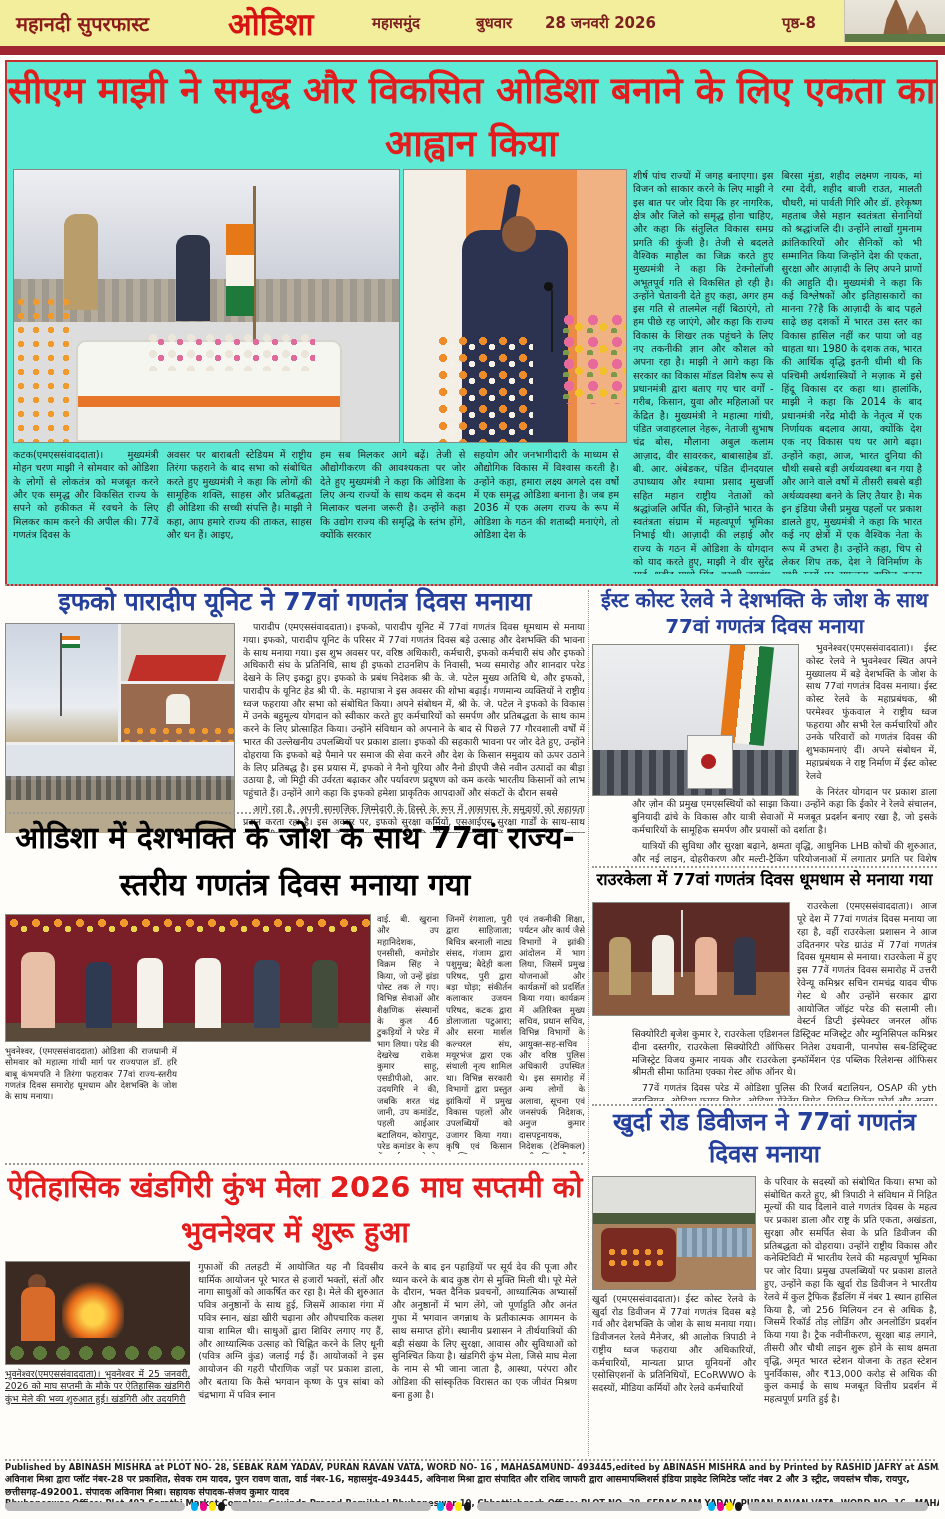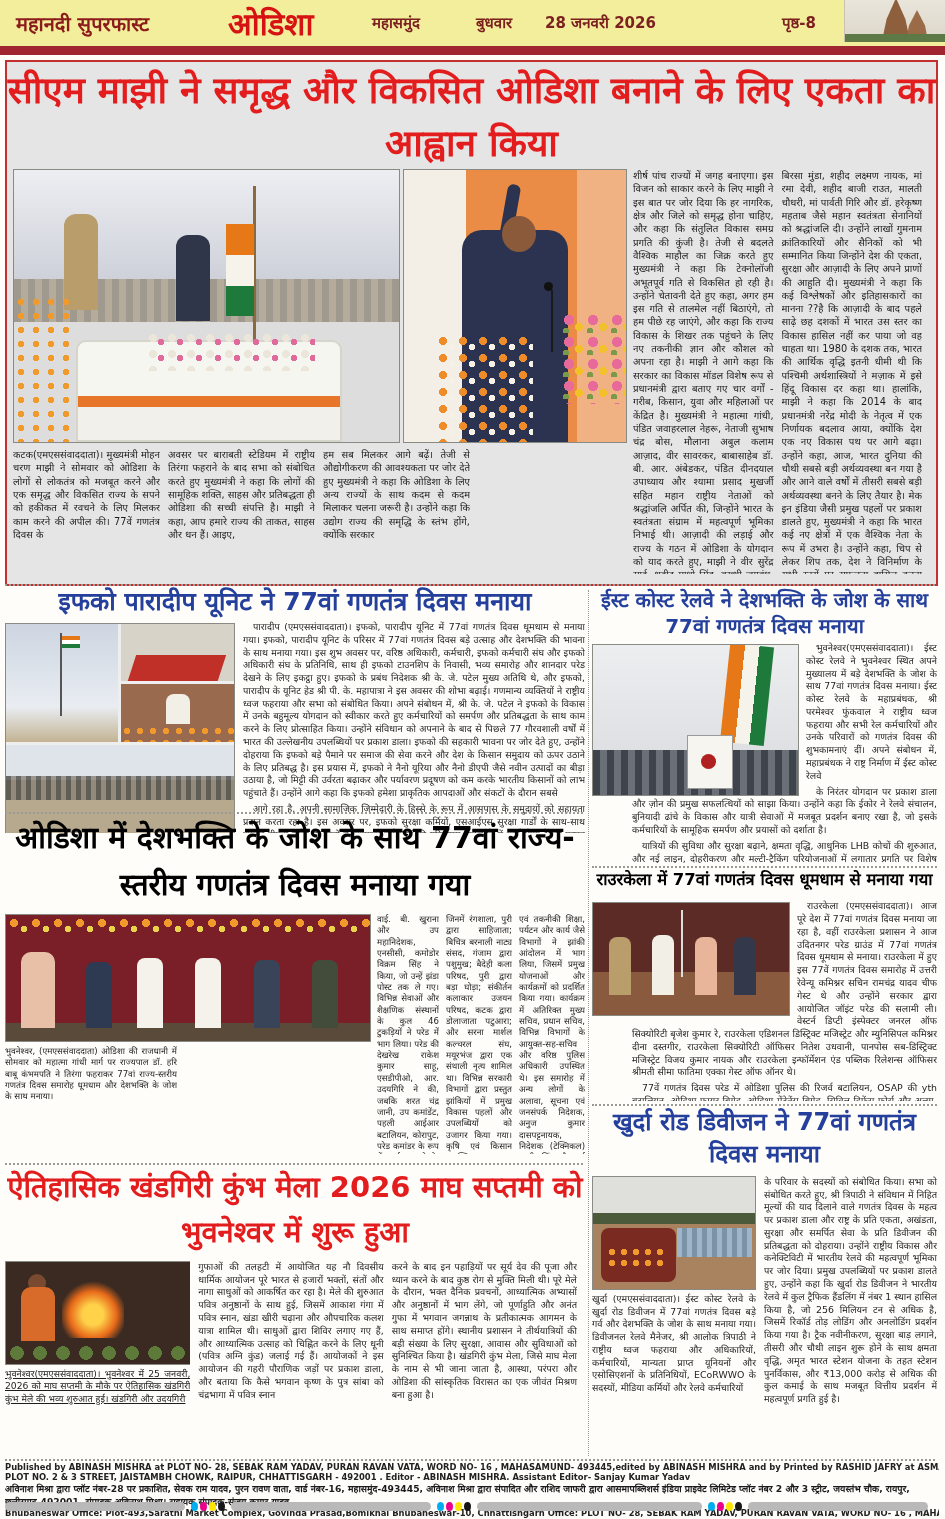--- a/index.html
+++ b/index.html
@@ -23,21 +23,21 @@
   .hl-red{color:#e31d1d;}
   .hl-blue{color:#25409c;}
   .hl-black{color:#000000;}
   h1,h2{margin:0;text-align:center;font-weight:bold;}
   .bodytxt{font-size:9.8px;line-height:1.36;color:#1d1d1d;text-align:justify;}
   .bodytxt p{margin:0 0 3px 0;text-indent:10px;padding-left:40px;}
   .photo{position:relative;overflow:hidden;border:1px solid #8a8a84;background:#ddd;}
   .sep{position:absolute;border-top:2px dotted #9a9a94;}
   .vsep{position:absolute;border-left:1px dotted #9a9a94;}
   
-  .lead-box{position:absolute;top:60px;left:5px;width:929px;height:522px;border:2px solid #c43030;background:#e5e5e5;}
+  .lead-box{position:absolute;top:60px;left:5px;width:929px;height:522px;border:2px solid #c43030;background:#5eead4;}
   .lead-box h1{font-size:37px;line-height:1.42;padding-top:3px;}
   .lead-content{position:absolute;top:107px;left:6px;right:6px;bottom:5px;display:flex;}
   .lead-left{width:614px;}
   .lead-photos{display:flex;height:274px;}
   .ph1{width:386px;height:272px;}
   .ph2{width:222px;height:272px;margin-left:3px;}
   .lead-cols{display:flex;margin-top:5px;height:124px;overflow:hidden;}
   .lead-cols .col{width:147px;margin-right:8px;overflow:hidden;}
   .lead-right{width:300px;margin-left:6px;display:flex;height:405px;overflow:hidden;}
   .lead-right .col{width:146px;margin-right:8px;overflow:hidden;}
@@ -188,20 +188,21 @@
             <div class="mic"></div>
             <div class="micb"></div>
             <div class="garland"></div>
             <div class="bouquet"></div>
           </div>
         </div>
         <div class="lead-cols">
           <div class="col bodytxt">कटक(एमएससंवाददाता)। मुख्यमंत्री मोहन चरण माझी ने सोमवार को ओडिशा के लोगों से लोकतंत्र को मजबूत करने और एक समृद्ध और विकसित राज्य के सपने को हकीकत में रवचने के लिए मिलकर काम करने की अपील की। 77वें गणतंत्र दिवस के</div>
           <div class="col bodytxt">अवसर पर बाराबती स्टेडियम में राष्ट्रीय तिरंगा फहराने के बाद सभा को संबोधित करते हुए मुख्यमंत्री ने कहा कि लोगों की सामूहिक शक्ति, साहस और प्रतिबद्धता ही ओडिशा की सच्ची संपत्ति है। माझी ने कहा, आप हमारे राज्य की ताकत, साहस और धन हैं। आइए,</div>
           <div class="col bodytxt">हम सब मिलकर आगे बढ़ें। तेजी से औद्योगीकरण की आवश्यकता पर जोर देते हुए मुख्यमंत्री ने कहा कि ओडिशा के लिए अन्य राज्यों के साथ कदम से कदम मिलाकर चलना जरूरी है। उन्होंने कहा कि उद्योग राज्य की समृद्धि के स्तंभ होंगे, क्योंकि सरकार</div>
+          <div class="col bodytxt">सहयोग और जनभागीदारी के माध्यम से औद्योगिक विकास में विश्वास करती है। उन्होंने कहा, हमारा लक्ष्य अगले दस वर्षों में एक समृद्ध ओडिशा बनाना है। जब हम 2036 में एक अलग राज्य के रूप में ओडिशा के गठन की शताब्दी मनाएंगे, तो ओडिशा देश के</div>
         </div>
       </div>
       <div class="lead-right">
         <div class="col bodytxt">शीर्ष पांच राज्यों में जगह बनाएगा। इस विजन को साकार करने के लिए माझी ने इस बात पर जोर दिया कि हर नागरिक, क्षेत्र और जिले को समृद्ध होना चाहिए, और कहा कि संतुलित विकास समग्र प्रगति की कुंजी है। तेजी से बदलते वैश्विक माहौल का जिक्र करते हुए मुख्यमंत्री ने कहा कि टेक्नोलॉजी अभूतपूर्व गति से विकसित हो रही है। उन्होंने चेतावनी देते हुए कहा, अगर हम इस गति से तालमेल नहीं बिठाएंगे, तो हम पीछे रह जाएंगे, और कहा कि राज्य विकास के शिखर तक पहुंचने के लिए नए तकनीकी ज्ञान और कौशल को अपना रहा है। माझी ने आगे कहा कि सरकार का विकास मॉडल विशेष रूप से प्रधानमंत्री द्वारा बताए गए चार वर्गों - गरीब, किसान, युवा और महिलाओं पर केंद्रित है। मुख्यमंत्री ने महात्मा गांधी, पंडित जवाहरलाल नेहरू, नेताजी सुभाष चंद्र बोस, मौलाना अबुल कलाम आज़ाद, वीर सावरकर, बाबासाहेब डॉ. बी. आर. अंबेडकर, पंडित दीनदयाल उपाध्याय और श्यामा प्रसाद मुखर्जी सहित महान राष्ट्रीय नेताओं को श्रद्धांजलि अर्पित की, जिन्होंने भारत के स्वतंत्रता संग्राम में महत्वपूर्ण भूमिका निभाई थी। आज़ादी की लड़ाई और राज्य के गठन में ओडिशा के योगदान को याद करते हुए, माझी ने वीर सुरेंद्र साई, शहीद माधो सिंह, बख्शी जगबंधु, उत्कलमणि पंडित गोपबंधु दास, उत्कल गौरव मधुसूदन दास, गोपबंधु चौधरी, नबकृष्ण चौधरी, भगवान</div>
         <div class="col bodytxt">बिरसा मुंडा, शहीद लक्ष्मण नायक, मां रमा देवी, शहीद बाजी राउत, मालती चौधरी, मां पार्वती गिरि और डॉ. हरेकृष्ण महताब जैसे महान स्वतंत्रता सेनानियों को श्रद्धांजलि दी। उन्होंने लाखों गुमनाम क्रांतिकारियों और सैनिकों को भी सम्मानित किया जिन्होंने देश की एकता, सुरक्षा और आज़ादी के लिए अपने प्राणों की आहुति दी। मुख्यमंत्री ने कहा कि कई विश्लेषकों और इतिहासकारों का मानना ??है कि आज़ादी के बाद पहले साढ़े छह दशकों में भारत उस स्तर का विकास हासिल नहीं कर पाया जो वह चाहता था। 1980 के दशक तक, भारत की आर्थिक वृद्धि इतनी धीमी थी कि पश्चिमी अर्थशास्त्रियों ने मज़ाक में इसे हिंदू विकास दर कहा था। हालांकि, माझी ने कहा कि 2014 के बाद प्रधानमंत्री नरेंद्र मोदी के नेतृत्व में एक निर्णायक बदलाव आया, क्योंकि देश एक नए विकास पथ पर आगे बढ़ा। उन्होंने कहा, आज, भारत दुनिया की चौथी सबसे बड़ी अर्थव्यवस्था बन गया है और आने वाले वर्षों में तीसरी सबसे बड़ी अर्थव्यवस्था बनने के लिए तैयार है। मेक इन इंडिया जैसी प्रमुख पहलों पर प्रकाश डालते हुए, मुख्यमंत्री ने कहा कि भारत कई नए क्षेत्रों में एक वैश्विक नेता के रूप में उभरा है। उन्होंने कहा, चिप से लेकर शिप तक, देश ने विनिर्माण के सभी स्तरों पर सफलता हासिल करना शुरू कर दिया है, और पिछले दशक को भारत के लिए अभूतपूर्व परिवर्तन का दौर बताया।</div>
       </div>
     </div>
   </section>
 
   <div class="sep" style="top:584px;left:5px;width:930px;"></div>
@@ -235,21 +236,21 @@
     <h2 class="hl-blue">ईस्ट कोस्ट रेलवे ने देशभक्ति के जोश के साथ 77वां गणतंत्र दिवस मनाया</h2>
     <div class="photo">
       <div class="bld"></div>
       <div class="banner"></div>
       <div class="crowd"></div>
       <div class="podium"></div>
       <div class="emblem"></div>
     </div>
     <div class="bodytxt" style="font-size:9.4px;">
       <p>भुवनेश्वर(एमएससंवाददाता)। ईस्ट कोस्ट रेलवे ने भुवनेश्वर स्थित अपने मुख्यालय में बड़े देशभक्ति के जोश के साथ 77वां गणतंत्र दिवस मनाया। ईस्ट कोस्ट रेलवे के महाप्रबंधक, श्री परमेश्वर फुंकवाल ने राष्ट्रीय ध्वज फहराया और सभी रेल कर्मचारियों और उनके परिवारों को गणतंत्र दिवस की शुभकामनाएं दीं। अपने संबोधन में, महाप्रबंधक ने राष्ट्र निर्माण में ईस्ट कोस्ट रेलवे</p>
-      <p>के निरंतर योगदान पर प्रकाश डाला और ज़ोन की प्रमुख सफलत्धियों को साझा किया। उन्होंने कहा कि ईकोर ने रेलवे संचालन, बुनियादी ढांचे के विकास और यात्री सेवाओं में मजबूत प्रदर्शन बनाए रखा है, जो इसके कर्मचारियों के सामूहिक समर्पण और प्रयासों को दर्शाता है।</p>
+      <p>के निरंतर योगदान पर प्रकाश डाला और ज़ोन की प्रमुख एमएसस्धियों को साझा किया। उन्होंने कहा कि ईकोर ने रेलवे संचालन, बुनियादी ढांचे के विकास और यात्री सेवाओं में मजबूत प्रदर्शन बनाए रखा है, जो इसके कर्मचारियों के सामूहिक समर्पण और प्रयासों को दर्शाता है।</p>
       <p>यात्रियों की सुविधा और सुरक्षा बढ़ाने, क्षमता वृद्धि, आधुनिक LHB कोचों की शुरुआत, और नई लाइन, दोहरीकरण और मल्टी-ट्रैकिंग परियोजनाओं में लगातार प्रगति पर विशेष जोर दिया गया। महाप्रबंधक ने बुनियादी ढांचे के उन्नयन, लेवल क्रॉसिंग को खत्म करने, रोड ओवर ब्रिज शुरू करने और कई यात्री-केंद्रित कार्यों के कार्यान्वयन के माध्यम से सुरक्षा बढ़ाने पर ज़ोन के फोकस को भी रेखांकित किया। अपने संबोधन के दौरान, महाप्रबंधक ने ईस्ट कोस्ट रेलवे के रेलवे सुरक्षा बल कर्मियों को मिले सम्मान पर भी प्रकाश डाला। ECoR के चार RPF कर्मियों को उनके संबंधित क्षेत्रों में उत्कृष्ट योगदान के लिए प्रतिष्ठित राष्ट्रपति पदक से सम्मानित किया गया है। श्री प्रफुल चंद्र पांडा, इंस्पेक्टर, और श्री प्रकाश चरण दास, इंस्पेक्टर, ECoR, को राष्ट्रपति पदक मिला है।</p>
     </div>
   </section>
 
   <div class="sep" style="top:866px;left:592px;width:345px;"></div>
 
   <section class="state">
     <h2 class="hl-black">ओडिशा में देशभक्ति के जोश के साथ 77वां राज्य-स्तरीय गणतंत्र दिवस मनाया गया</h2>
     <div class="content">
       <div class="photo">
@@ -323,21 +324,20 @@
       </div>
       <div class="kcol bodytxt" style="font-size:9.4px;">गुफाओं की तलहटी में आयोजित यह नौ दिवसीय धार्मिक आयोजन पूरे भारत से हजारों भक्तों, संतों और नागा साधुओं को आकर्षित कर रहा है। मेले की शुरुआत पवित्र अनुष्ठानों के साथ हुई, जिसमें आकाश गंगा में पवित्र स्नान, खंडा खीरी चढ़ाना और औपचारिक कलश यात्रा शामिल थी। साधुओं द्वारा शिविर लगाए गए हैं, और आध्यात्मिक उत्साह को चिह्नित करने के लिए धूनी (पवित्र अग्नि कुंड) जलाई गई हैं। आयोजकों ने इस आयोजन की गहरी पौराणिक जड़ों पर प्रकाश डाला, और बताया कि कैसे भगवान कृष्ण के पुत्र सांबा को चंद्रभागा में पवित्र स्नान</div>
       <div class="kcol bodytxt" style="font-size:9.4px;">करने के बाद इन पहाड़ियों पर सूर्य देव की पूजा और ध्यान करने के बाद कुष्ठ रोग से मुक्ति मिली थी। पूरे मेले के दौरान, भक्त दैनिक प्रवचनों, आध्यात्मिक अभ्यासों और अनुष्ठानों में भाग लेंगे, जो पूर्णाहुति और अनंत गुफा में भगवान जगन्नाथ के प्रतीकात्मक आगमन के साथ समाप्त होंगे। स्थानीय प्रशासन ने तीर्थयात्रियों की बड़ी संख्या के लिए सुरक्षा, आवास और सुविधाओं को सुनिश्चित किया है। खंडगिरी कुंभ मेला, जिसे माघ मेला के नाम से भी जाना जाता है, आस्था, परंपरा और ओडिशा की सांस्कृतिक विरासत का एक जीवंत मिश्रण बना हुआ है।</div>
     </div>
   </section>
 
   <div class="sep" style="top:1459px;left:5px;width:930px;"></div>
 
   <footer class="footer">
     <div class="en">Published by ABINASH MISHRA at PLOT NO- 28, SEBAK RAM YADAV, PURAN RAVAN VATA, WORD NO- 16 , MAHASAMUND- 493445,edited by ABINASH MISHRA and   by Printed by RASHID JAFRY at ASMAPUBLISHERS INDIAPVT LTD</div>
-    <div class="en">PLOT NO. 2 &amp; 3 STREET, JAISTAMBH CHOWK, RAIPUR, CHHATTISGARH - 492001  . Editor -  ABINASH MISHRA. Assistant Editor- Sanjay Kumar Yadav</div>
     <div class="hi">अविनाश मिश्रा द्वारा प्लॉट नंबर-28 पर प्रकाशित, सेवक राम यादव, पुरन रावण वाता, वार्ड नंबर-16, महासमुंद-493445, अविनाश मिश्रा द्वारा संपादित और राशिद जाफरी द्वारा आसमापब्लिशर्स इंडिया प्राइवेट लिमिटेड प्लॉट नंबर 2 और 3 स्ट्रीट, जयस्तंभ चौक, रायपुर,</div>
     <div class="hi">छत्तीसगढ़-492001.  संपादक अविनाश मिश्रा।  सहायक संपादक-संजय कुमार यादव</div>
     <div class="en">Bhubaneswar Office: Plot-493,Sarathi Market Complex, Govinda Prasad,Bomikhal Bhubaneswar-10, Chhattishgarh Office: PLOT NO- 28, SEBAK RAM YADAV, PURAN RAVAN VATA, WORD NO- 16 , MAHASAMUND,Pin- 493445, Mo. 9556437592.</div>
   </footer>
 
   <div class="regbar">
     <div class="bar" style="width:180px;"></div>
     <div class="dots">
       <div class="dot" style="background:#00aeef"></div>
       <div class="dot" style="background:#ec008c"></div>

